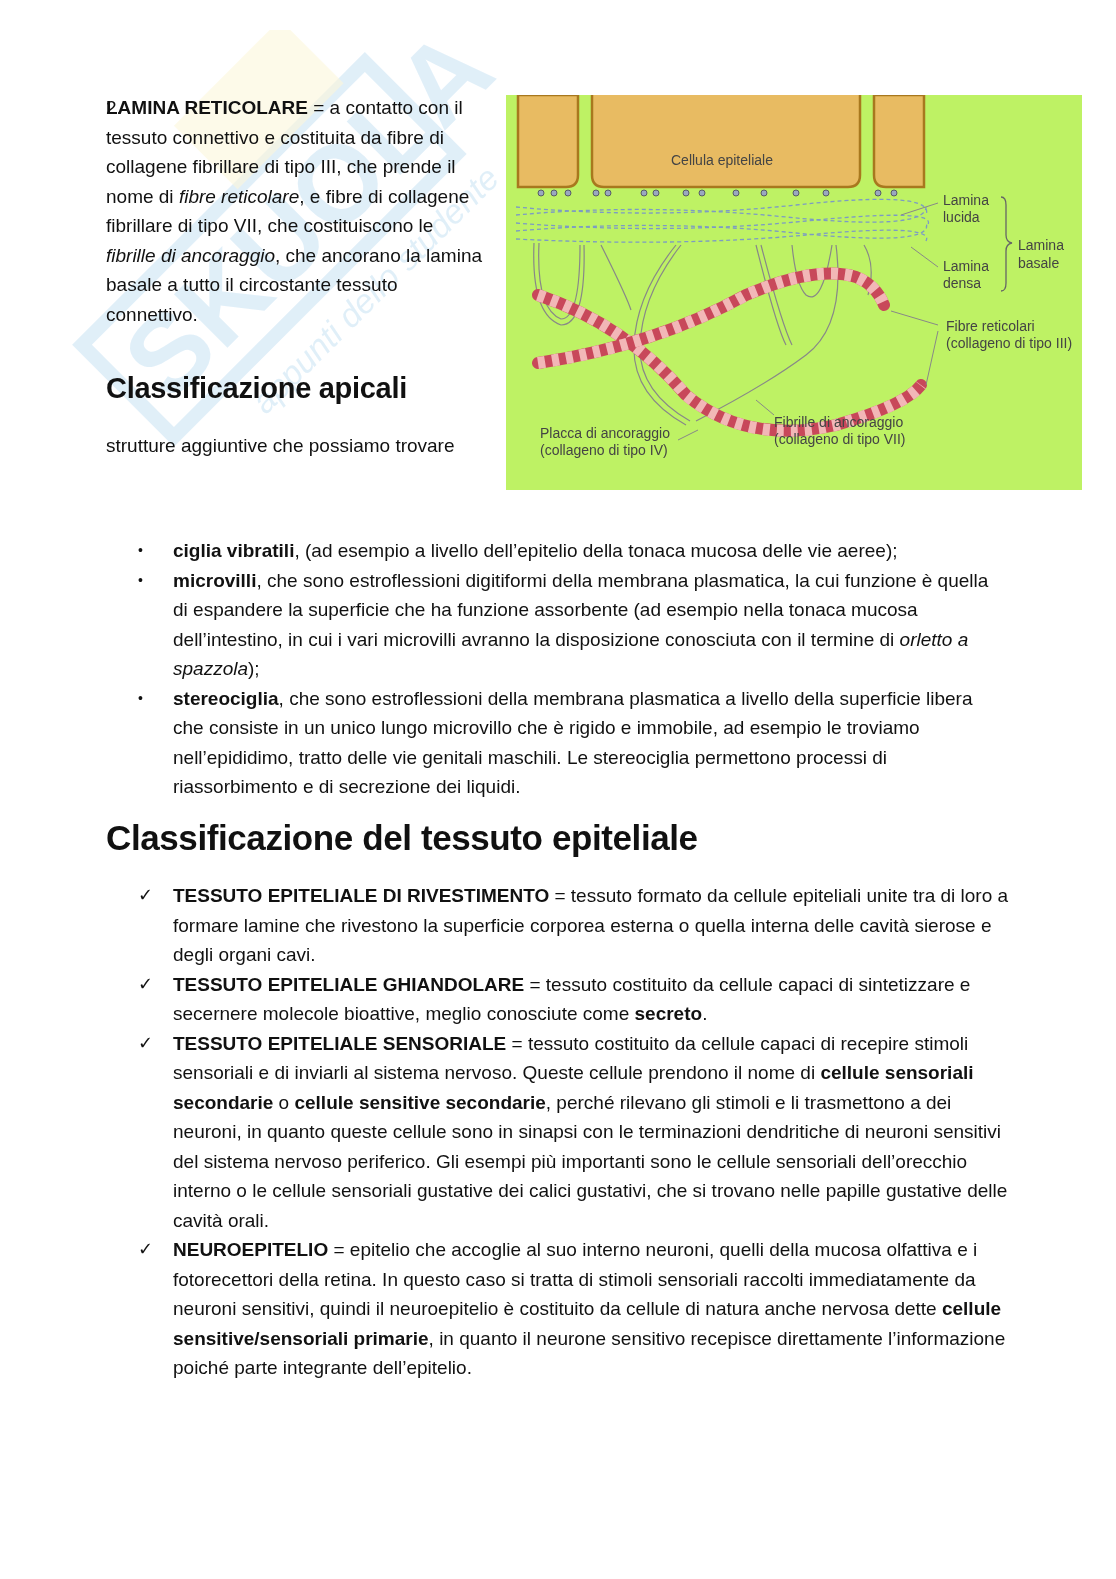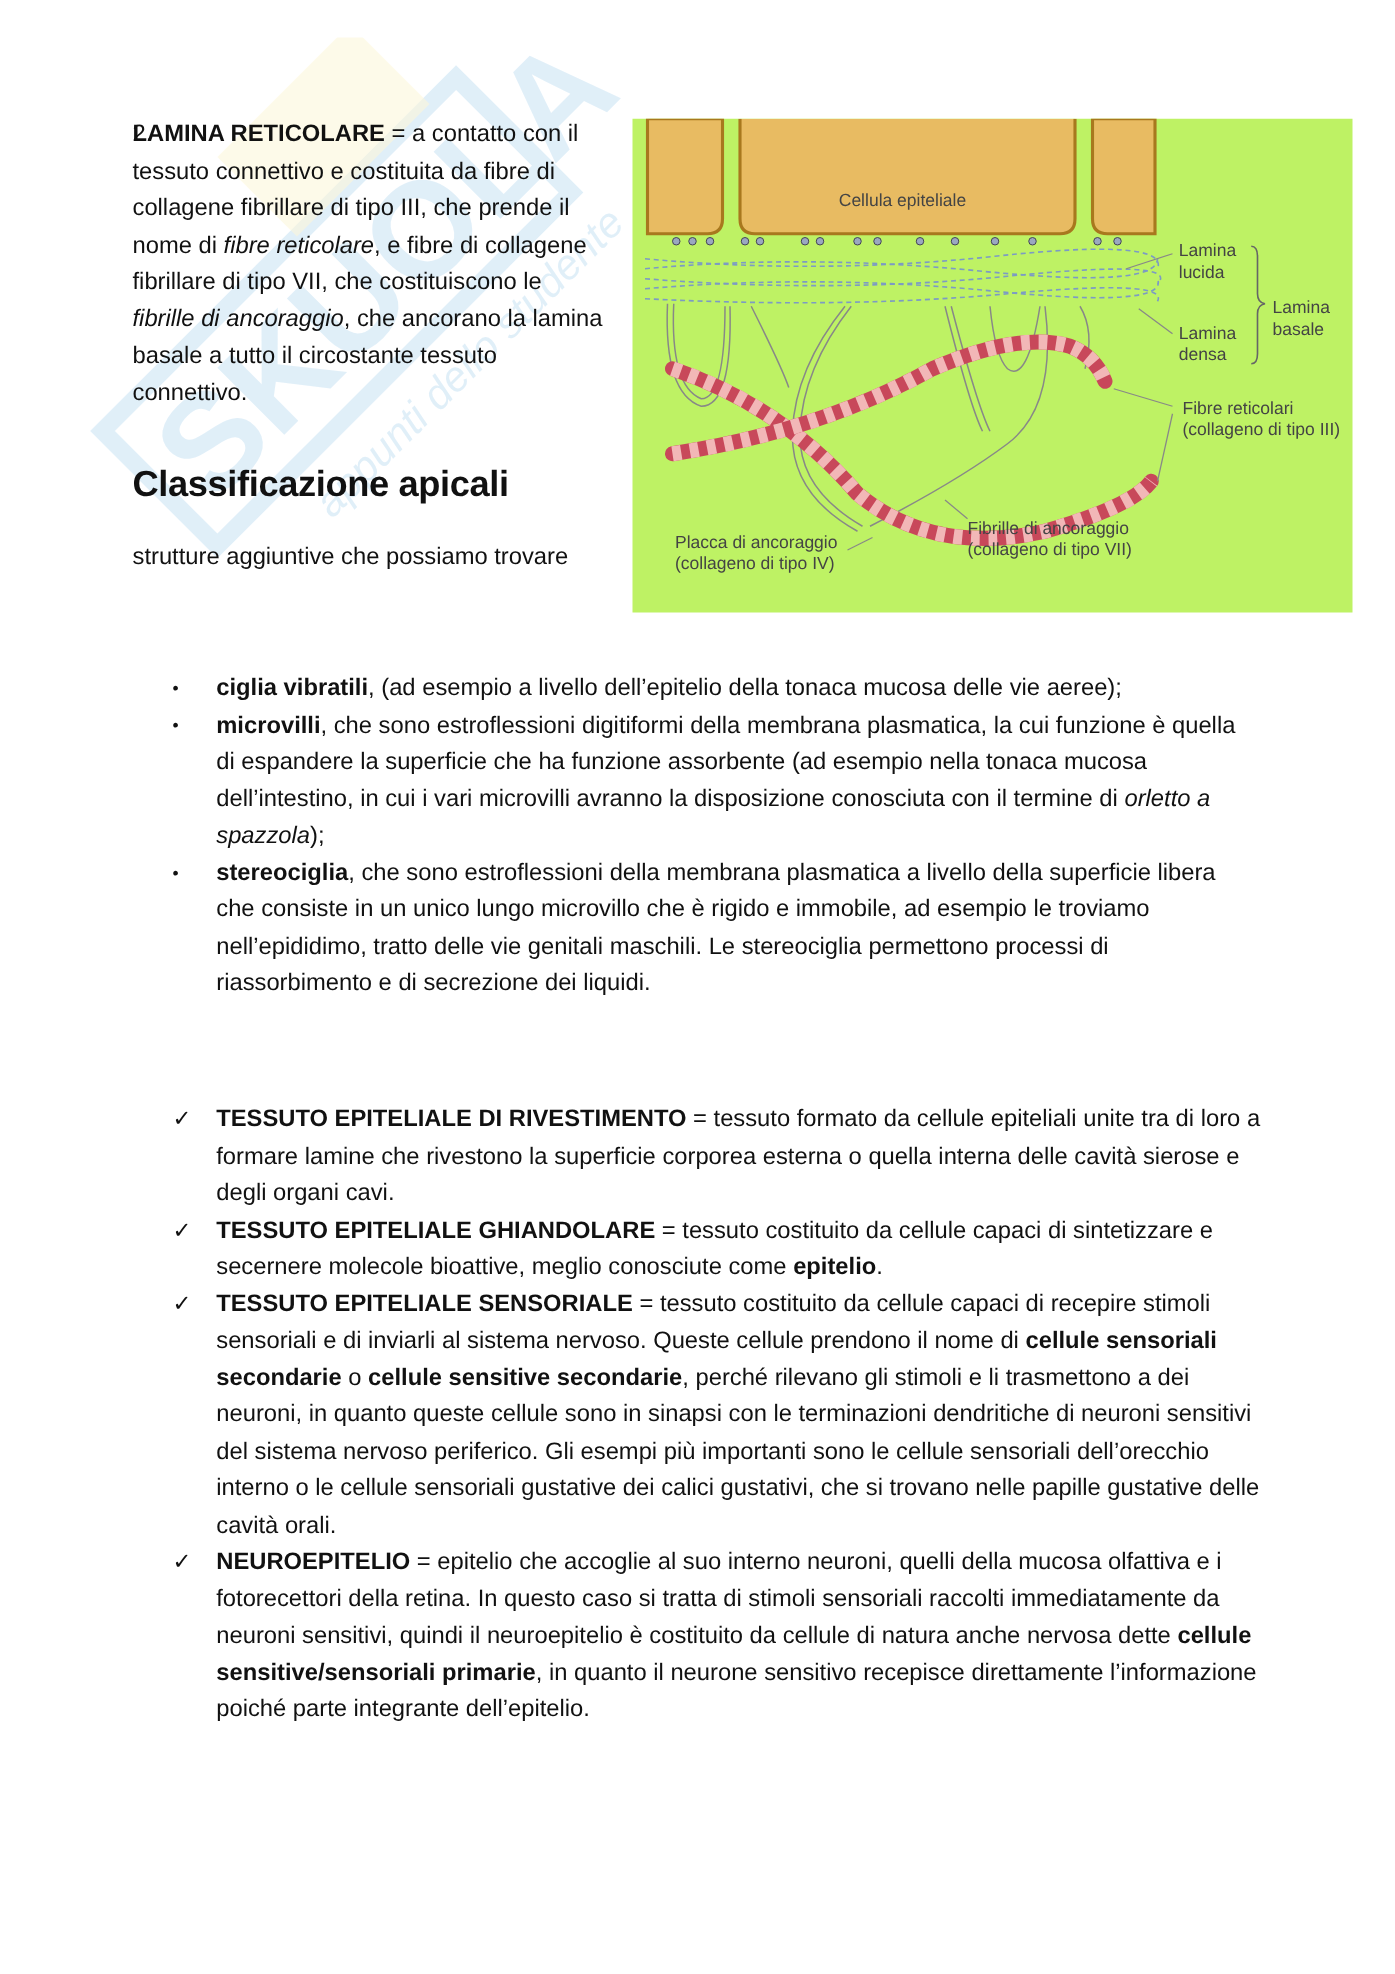--- a/index.html
+++ b/index.html
@@ -138,28 +138,29 @@
     <li>
       <span class="bullet">•</span>
       <b>microvilli</b><span>, che sono estroflessioni digitiformi della membrana plasmatica, la cui funzione è quella di espandere la superficie che ha funzione assorbente (ad esempio nella tonaca mucosa dell’intestino, in cui i vari microvilli avranno la disposizione conosciuta con il termine di </span><i>orletto a spazzola</i><span>);</span>
     </li>
     <li>
       <span class="bullet">•</span>
       <b>stereociglia</b><span>, che sono estroflessioni della membrana plasmatica a livello della superficie libera che consiste in un unico lungo microvillo che è rigido e immobile, ad esempio le troviamo nell’epididimo, tratto delle vie genitali maschili. Le stereociglia permettono processi di riassorbimento e di secrezione dei liquidi.</span>
     </li>
   </ul>
 
+  <h1 class="main">Classificazione del tessuto epiteliale</h1>
   <ul class="checks body-text">
     <li>
       <span class="check">✓</span>
       <b>TESSUTO EPITELIALE DI RIVESTIMENTO</b><span> = tessuto formato da cellule epiteliali unite tra di loro a formare lamine che rivestono la superficie corporea esterna o quella interna delle cavità sierose e degli organi cavi.</span>
     </li>
     <li>
       <span class="check">✓</span>
-      <b>TESSUTO EPITELIALE GHIANDOLARE</b><span> = tessuto costituito da cellule capaci di sintetizzare e secernere molecole bioattive, meglio conosciute come </span><b>epitelio</b><span>.</span>
+      <b>TESSUTO EPITELIALE GHIANDOLARE</b><span> = tessuto costituito da cellule capaci di sintetizzare e secernere molecole bioattive, meglio conosciute come </span><b>secreto</b><span>.</span>
     </li>
     <li>
       <span class="check">✓</span>
       <b>TESSUTO EPITELIALE SENSORIALE</b><span> = tessuto costituito da cellule capaci di recepire stimoli sensoriali e di inviarli al sistema nervoso. Queste cellule prendono il nome di </span><b>cellule sensoriali secondarie</b><span> o </span><b>cellule sensitive secondarie</b><span>, perché rilevano gli stimoli e li trasmettono a dei neuroni, in quanto queste cellule sono in sinapsi con le terminazioni dendritiche di neuroni sensitivi del sistema nervoso periferico. Gli esempi più importanti sono le cellule sensoriali dell’orecchio interno o le cellule sensoriali gustative dei calici gustativi, che si trovano nelle papille gustative delle cavità orali.</span>
     </li>
     <li>
       <span class="check">✓</span>
       <b>NEUROEPITELIO</b><span> = epitelio che accoglie al suo interno neuroni, quelli della mucosa olfattiva e i fotorecettori della retina. In questo caso si tratta di stimoli sensoriali raccolti immediatamente da neuroni sensitivi, quindi il neuroepitelio è costituito da cellule di natura anche nervosa dette </span><b>cellule sensitive/sensoriali primarie</b><span>, in quanto il neurone sensitivo recepisce direttamente l’informazione poiché parte integrante dell’epitelio.</span>
     </li>
   </ul>

